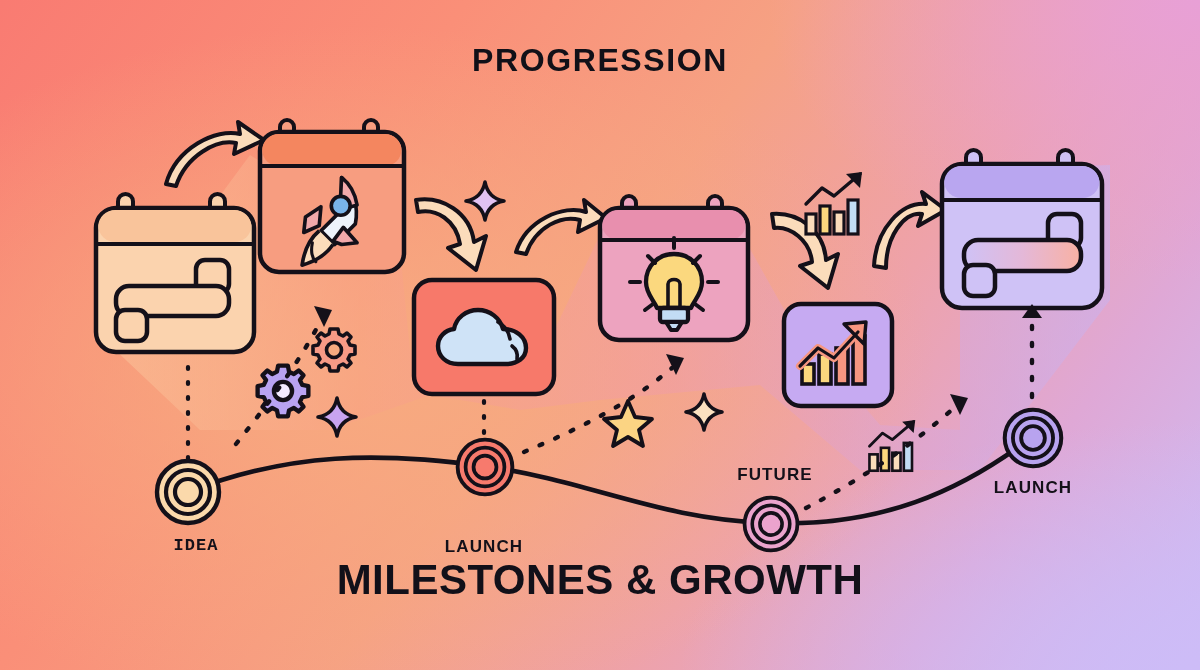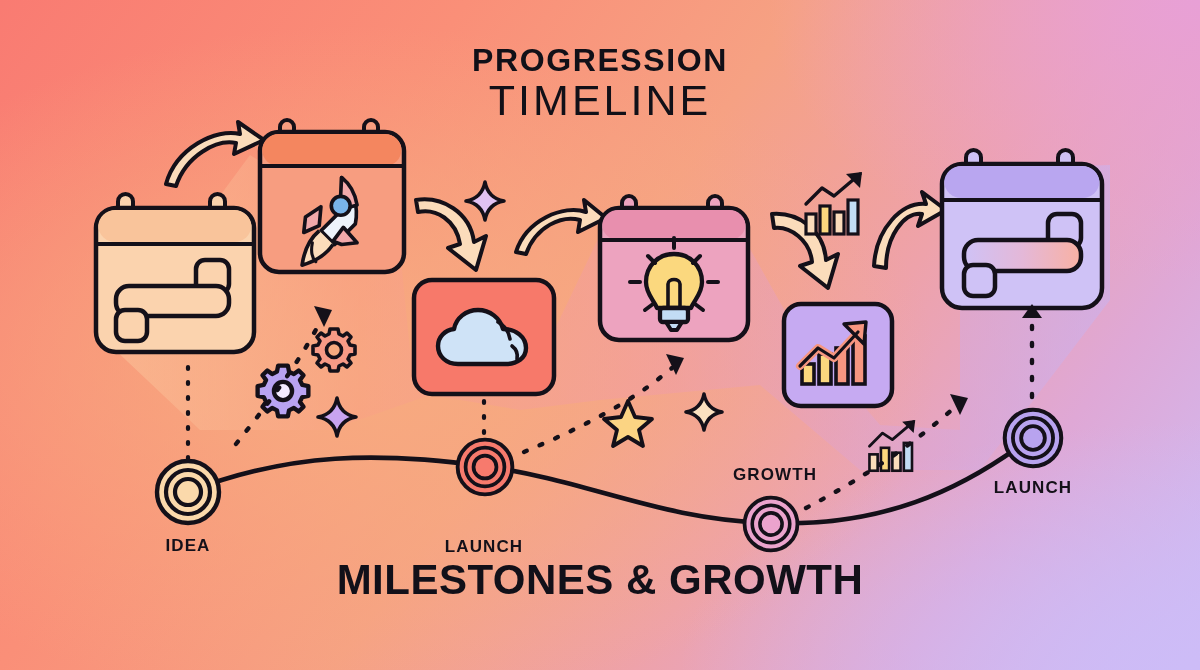--- a/index.html
+++ b/index.html
@@ -267,25 +267,24 @@
     <circle cx="34" cy="34" r="22" fill="none" stroke="#141019" stroke-width="4.2"></circle>
     <circle cx="34" cy="34" r="13" fill="none" stroke="#141019" stroke-width="4.2"></circle>
   </svg>
 
   <svg class="abs" style="left:1002px;top:407px;" width="62" height="62" viewBox="0 0 68 68">
     <circle cx="34" cy="34" r="31" fill="#b8a3ef" stroke="#141019" stroke-width="4.4"></circle>
     <circle cx="34" cy="34" r="22" fill="none" stroke="#141019" stroke-width="4.2"></circle>
     <circle cx="34" cy="34" r="13" fill="none" stroke="#141019" stroke-width="4.2"></circle>
   </svg>
 
-  <div class="ms-label" style="left:188px;top:536px;">IDEA</div>
+  <div class="ms-label" style="left:196px;top:536px;font-family:Liberation Mono, monospace;">IDEA</div>
   <div class="ms-label" style="left:484px;top:508px;margin-top:29px;">LAUNCH</div>
-  <div class="ms-label" style="left:775px;top:465px;">GROWTH</div>
+  <div class="ms-label" style="left:775px;top:465px;">FUTURE</div>
   <div class="ms-label" style="left:1033px;top:478px;">LAUNCH</div>
 
   <div class="title-top">
     <span class="l1">PROGRESSION</span>
-    <span class="l2">TIMELINE</span>
   </div>
 
   <div class="title-bottom">MILESTONES &amp; GROWTH</div>
 
 </div>
 
 </body></html>

